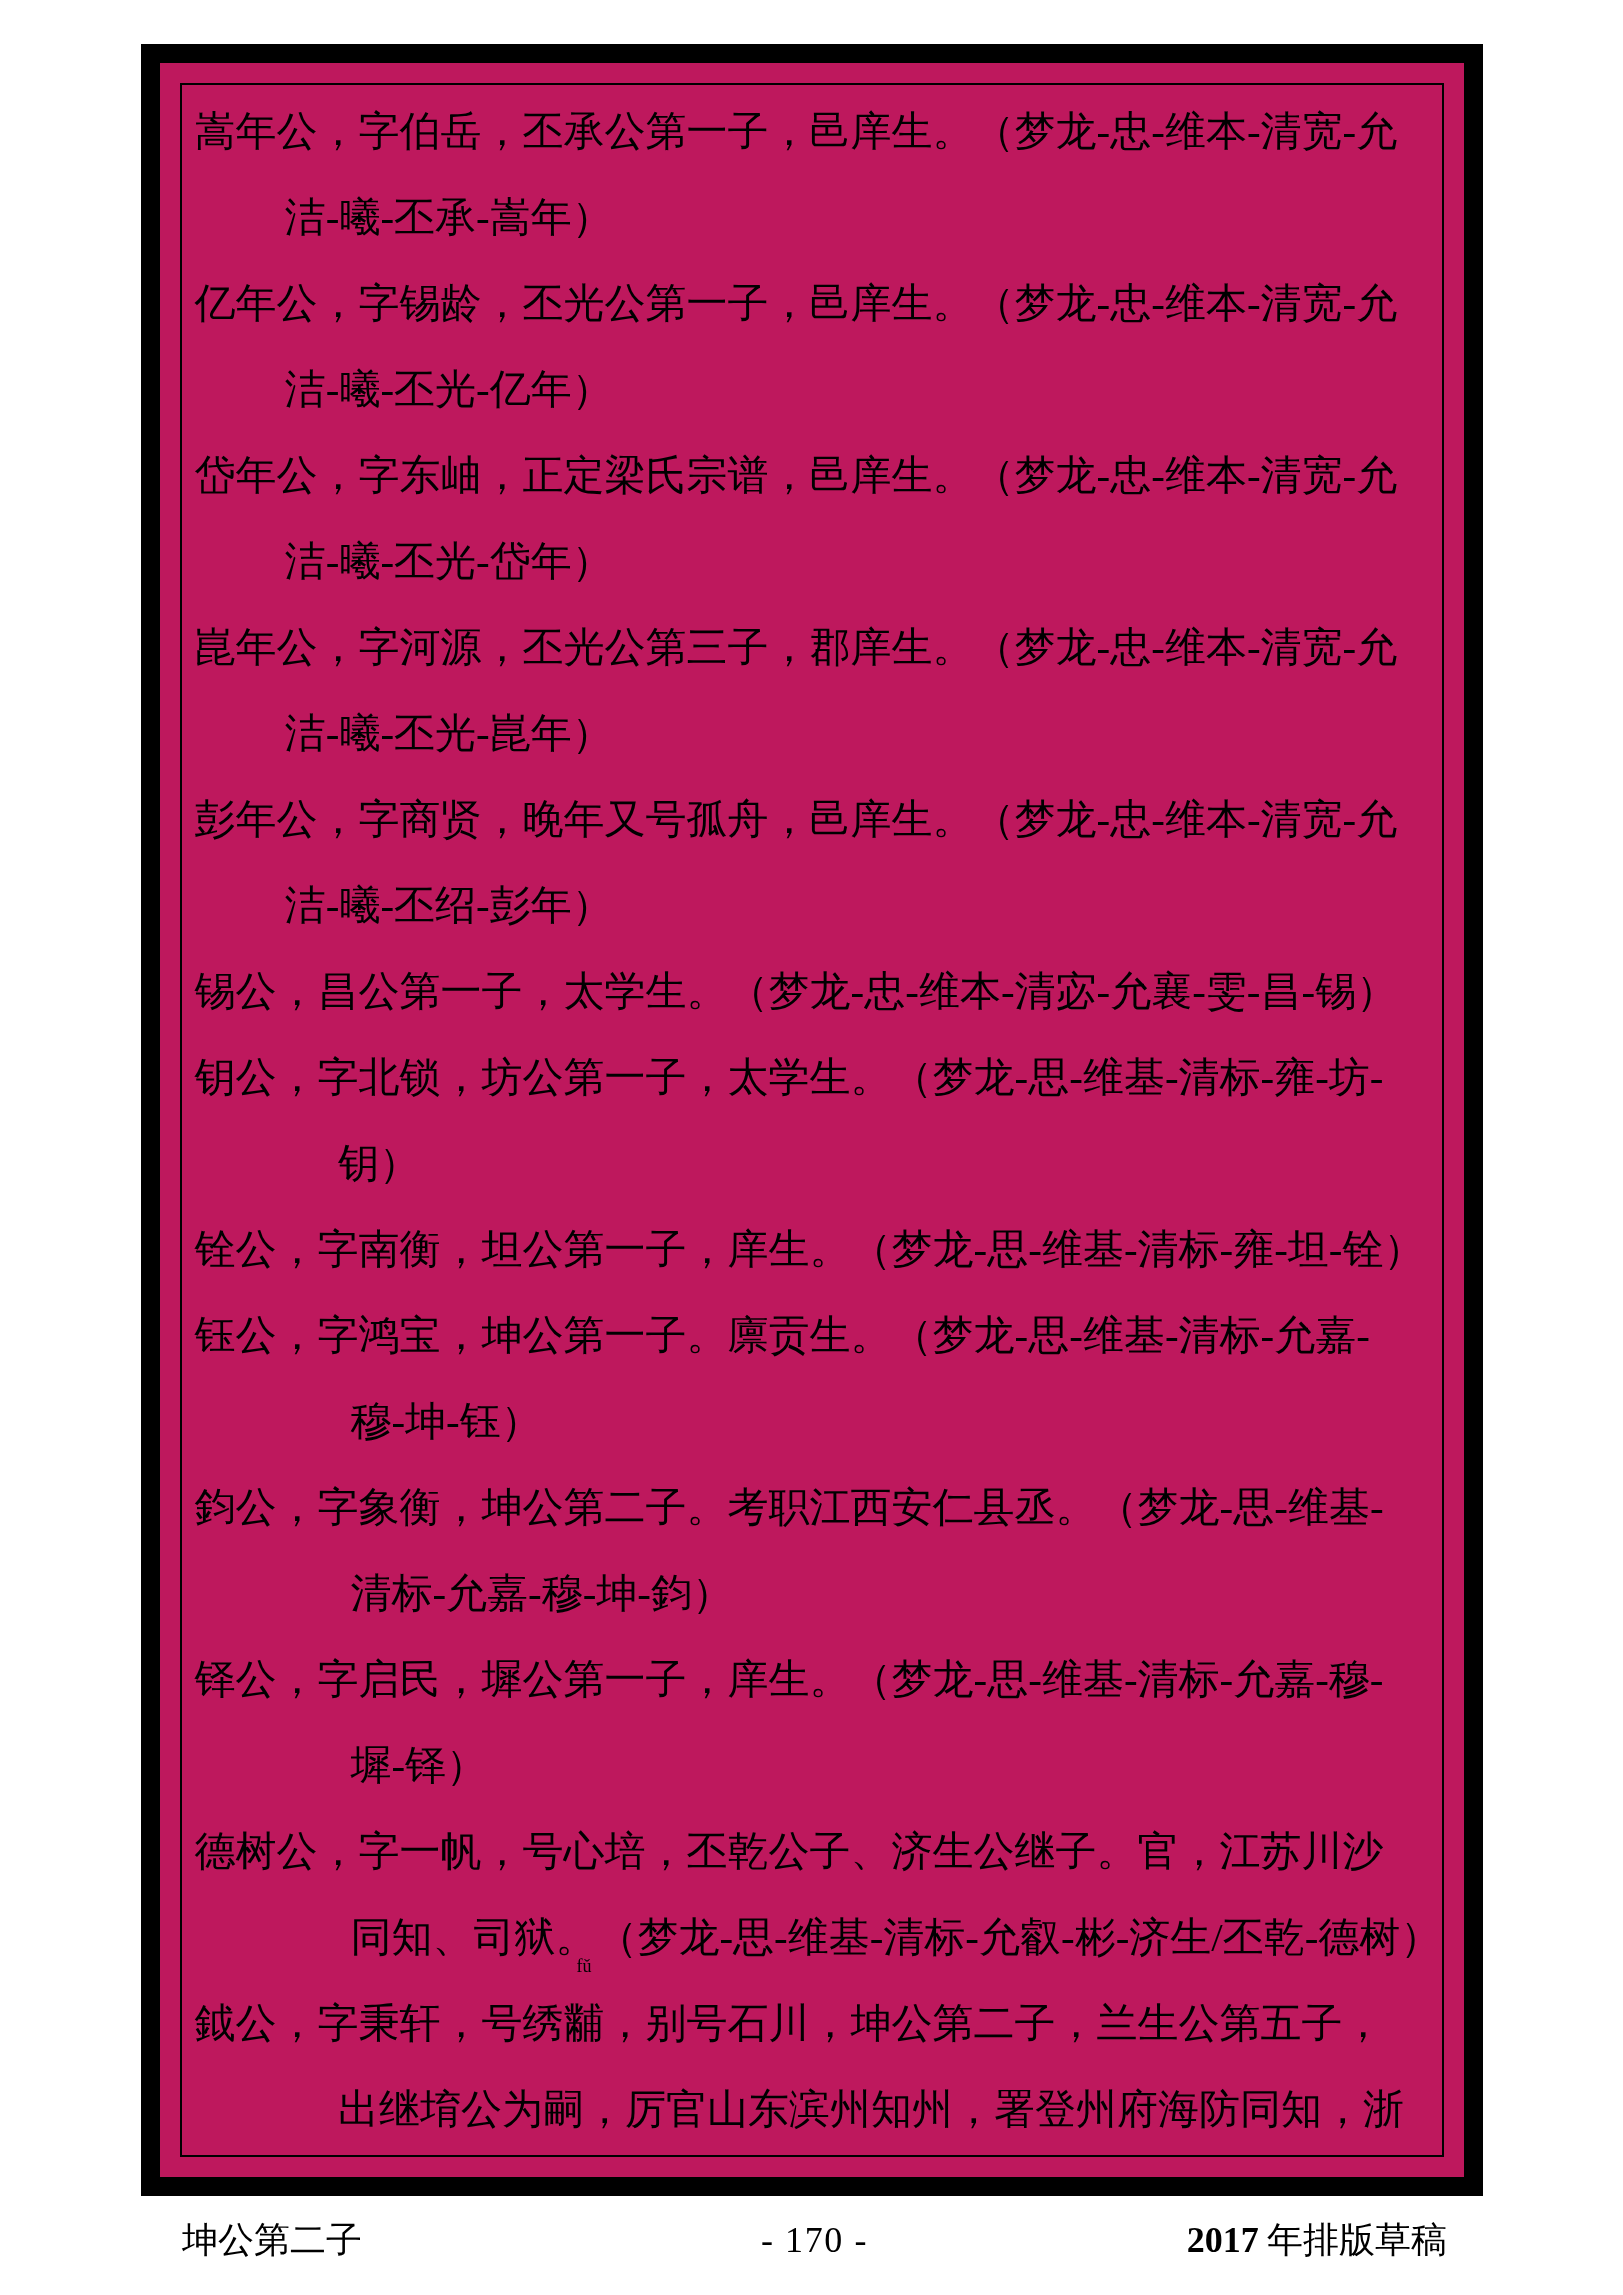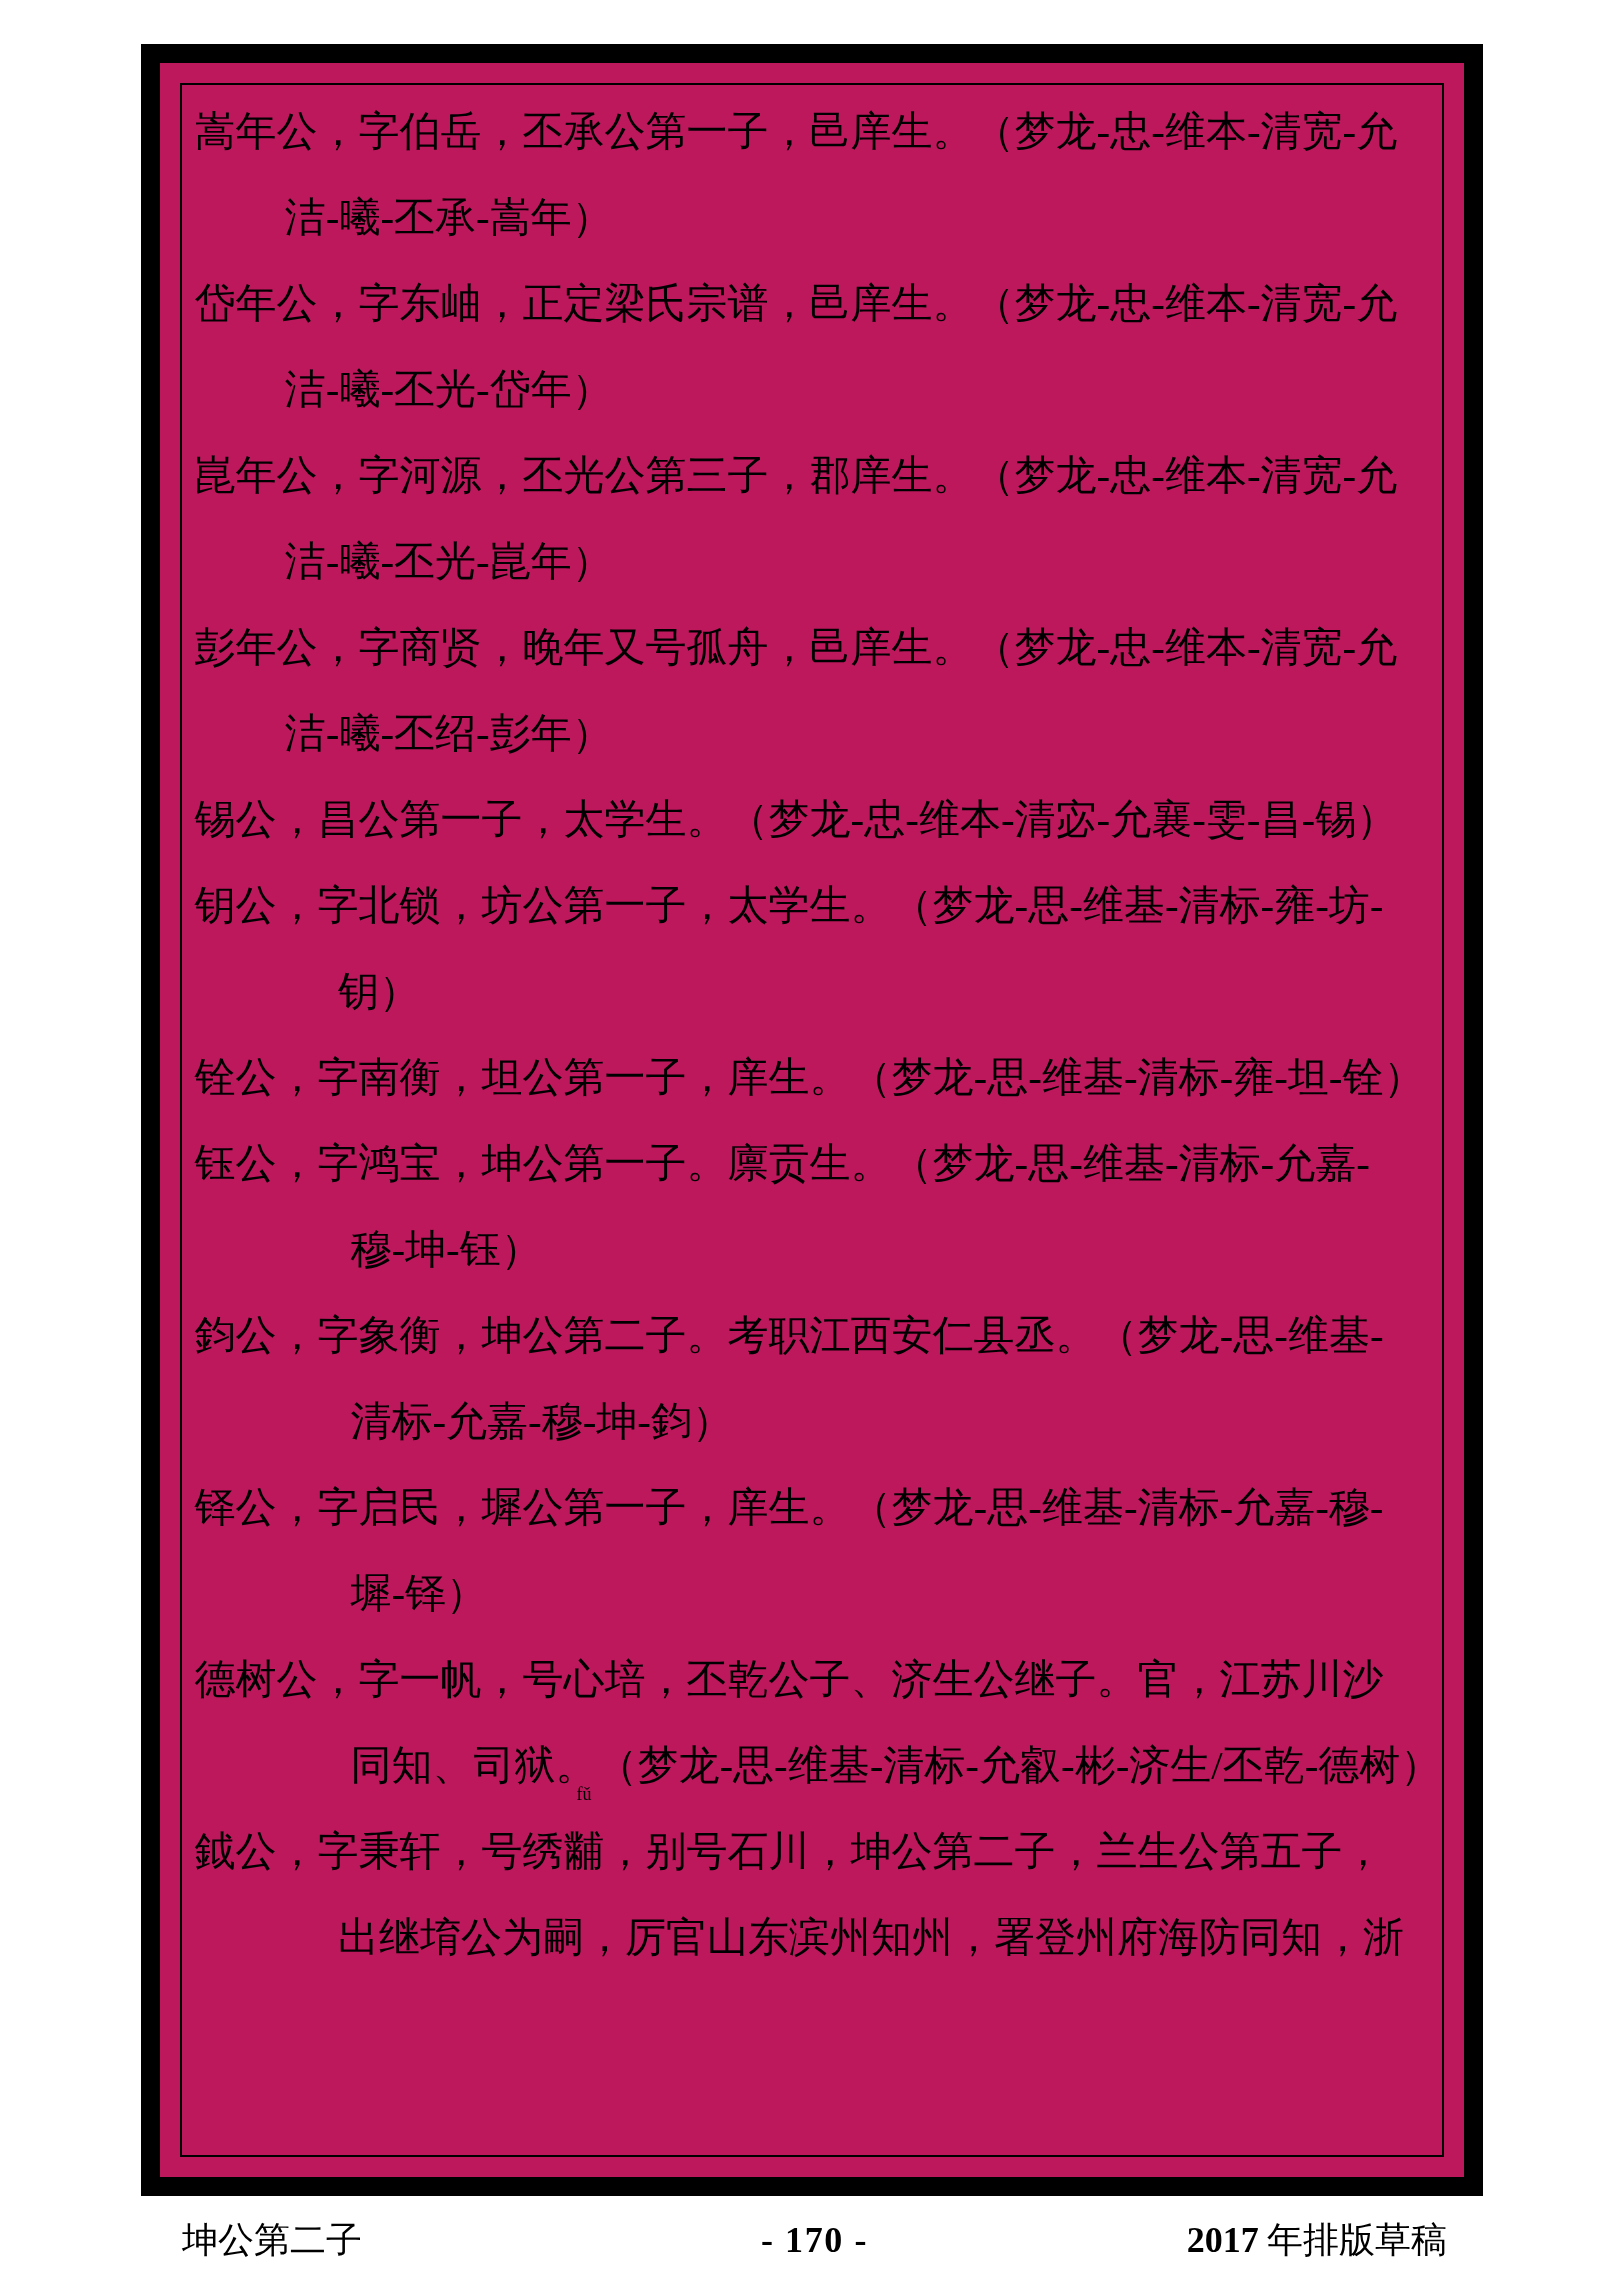--- a/index.html
+++ b/index.html
@@ -30,33 +30,37 @@
     font-size:18px;line-height:22px;letter-spacing:0;
     font-family:"Liberation Serif","DejaVu Serif",serif;
   }
   .footer{
     position:absolute;left:182px;top:2214px;width:1265px;height:57px;
     font-size:36px;line-height:52px;
     display:flex;justify-content:space-between;align-items:flex-start;
   }
   .footer .pageno{
     position:absolute;left:50%;transform:translateX(-50%);
-    font-weight:bold;letter-spacing:1.6px;
+    font-weight:normal;letter-spacing:1.6px;
   }
   .footer .fright b{font-weight:bold;margin-right:8.2px}
 </style>
 </head>
 <body>
 
 <div class="frame">
   <div class="inner">
     <div class="text-area">
         <div>
           <div class="line">嵩年公，字伯岳，丕承公第一子，邑庠生。（梦龙-忠-维本-清宽-允</div>
           <div class="line" style="margin-left: 2.2em;">洁-曦-丕承-嵩年）</div>
+        </div>
+        <div>
+          <div class="line">亿年公，字锡龄，丕光公第一子，邑庠生。（梦龙-忠-维本-清宽-允</div>
+          <div class="line" style="margin-left: 2.2em;">洁-曦-丕光-亿年）</div>
         </div>
         <div>
           <div class="line">岱年公，字东岫，正定梁氏宗谱，邑庠生。（梦龙-忠-维本-清宽-允</div>
           <div class="line" style="margin-left: 2.2em;">洁-曦-丕光-岱年）</div>
         </div>
         <div>
           <div class="line">崑年公，字河源，丕光公第三子，郡庠生。（梦龙-忠-维本-清宽-允</div>
           <div class="line" style="margin-left: 2.2em;">洁-曦-丕光-崑年）</div>
         </div>
         <div>

